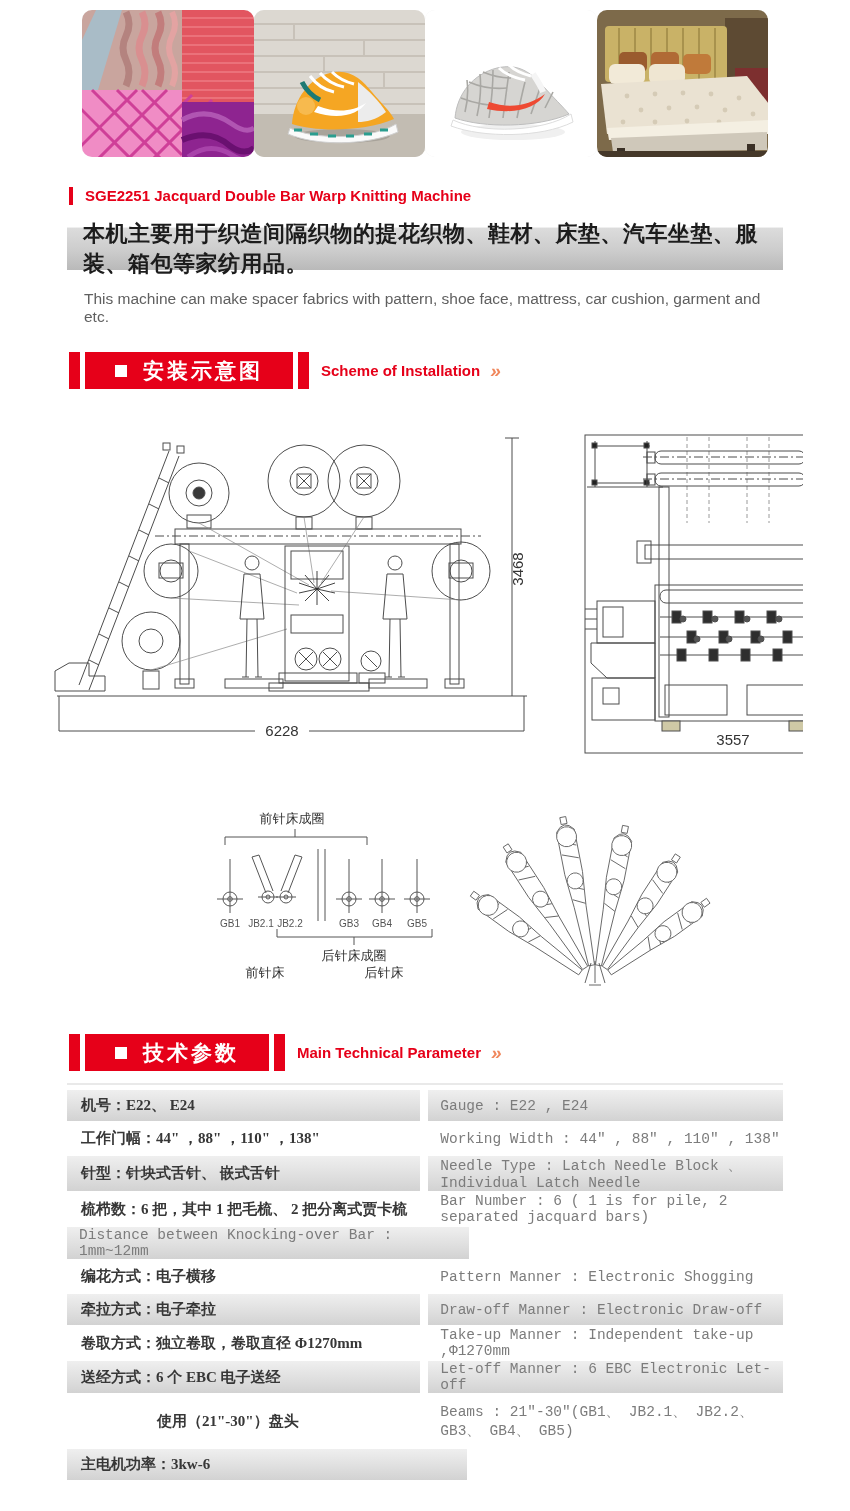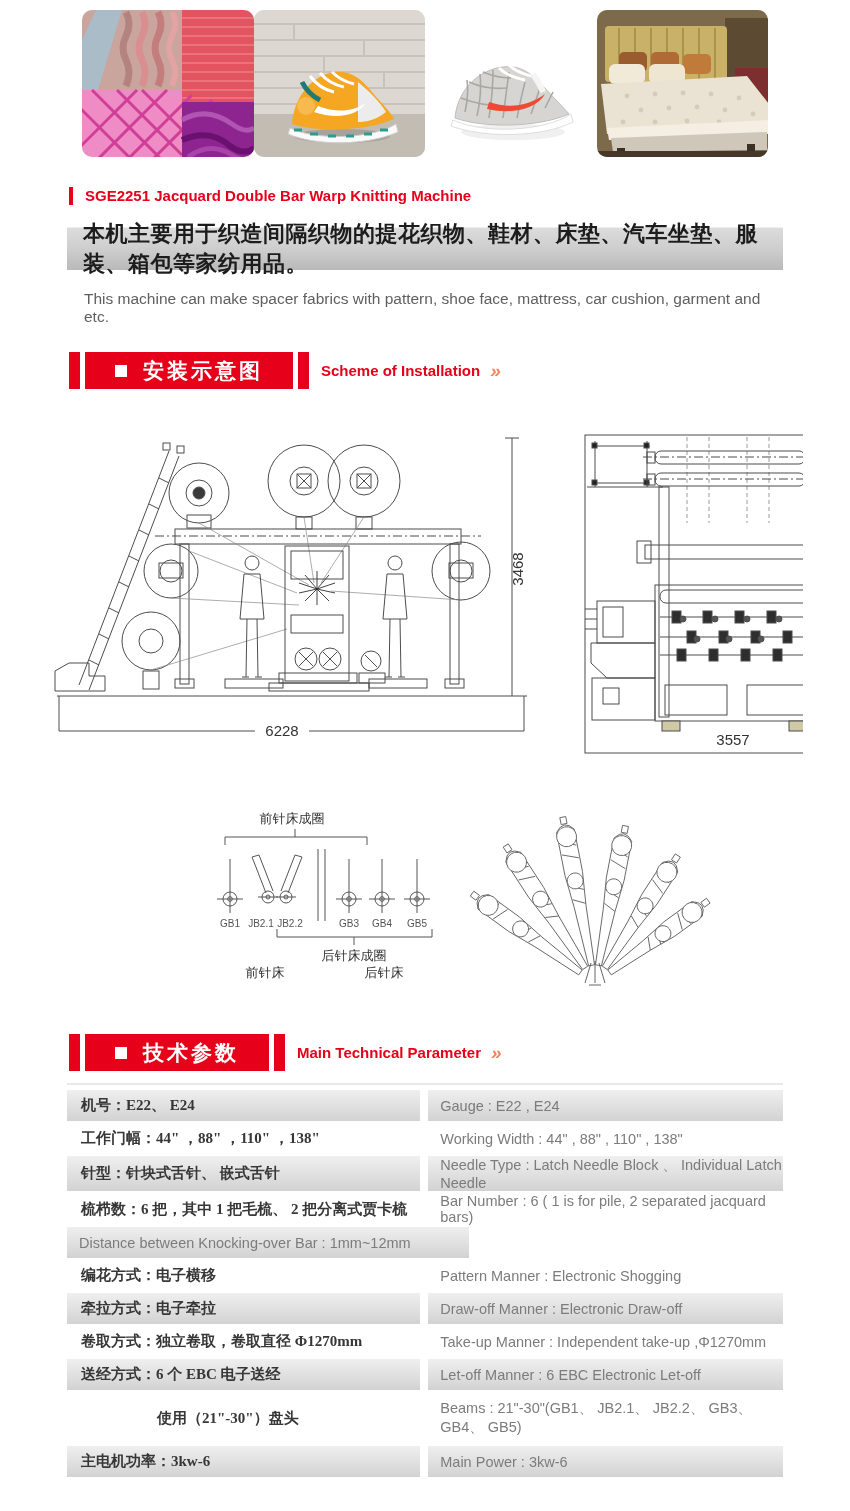--- a/index.html
+++ b/index.html
@@ -37,21 +37,21 @@
   
   .diagrams{margin-top:4px;}
   .diagrams svg, .needlefan svg{display:block;}
   svg text{font-family:"Liberation Sans","DejaVu Sans",sans-serif;}
 
   
   .spec-table{margin:12px 20px 0 20px;border-top:2px solid #e9e9e9;padding-top:5px;}
   .spec-row{display:flex;margin-bottom:2px;}
   .spec-row .cell{min-height:31px;display:flex;align-items:center;}
   .spec-row .cn-cell{width:400px;margin-right:8px;color:#373737;font-size:15px;font-weight:bold;padding-left:14px;box-sizing:border-box;font-family:Liberation Serif, serif;}
-  .spec-row .en-cell{width:402px;color:#7c7c7c;font-size:14.5px;padding-left:12px;box-sizing:border-box;}
+  .spec-row .en-cell{width:402px;color:#7c7c7c;font-size:14.5px;padding-left:12px;box-sizing:border-box;font-family:Liberation Mono, monospace;}
   .spec-row.shaded .cell{background:linear-gradient(180deg,#efefef 0%,#dedede 60%,#d2d2d2 100%);}
   .spec-row.tall .cell{min-height:52px;}
   .cn2{display:block;padding-left:76px;}
 </style>
 </head>
 <body>
 
 <div class="page">
 
   <div class="gallery">
@@ -640,19 +640,16 @@
         <span><span class="cn2">使用（21"-30"）盘头</span></span>
       </div>
       <div class="cell en-cell">
           <span>Beams : 21"-30"(GB1、 JB2.1、 JB2.2、 GB3、 GB4、 GB5)</span>
         </div>
     </div>
     <div class="spec-row shaded">
       <div class="cell cn-cell">
           <span>主电机功率：3kw-6</span>
         </div>
-      <div class="cell en-cell">
-          <span>Main Power : 3kw-6</span>
-        </div>
     </div>
 
   </div>
 </div>
 
 </body></html>

